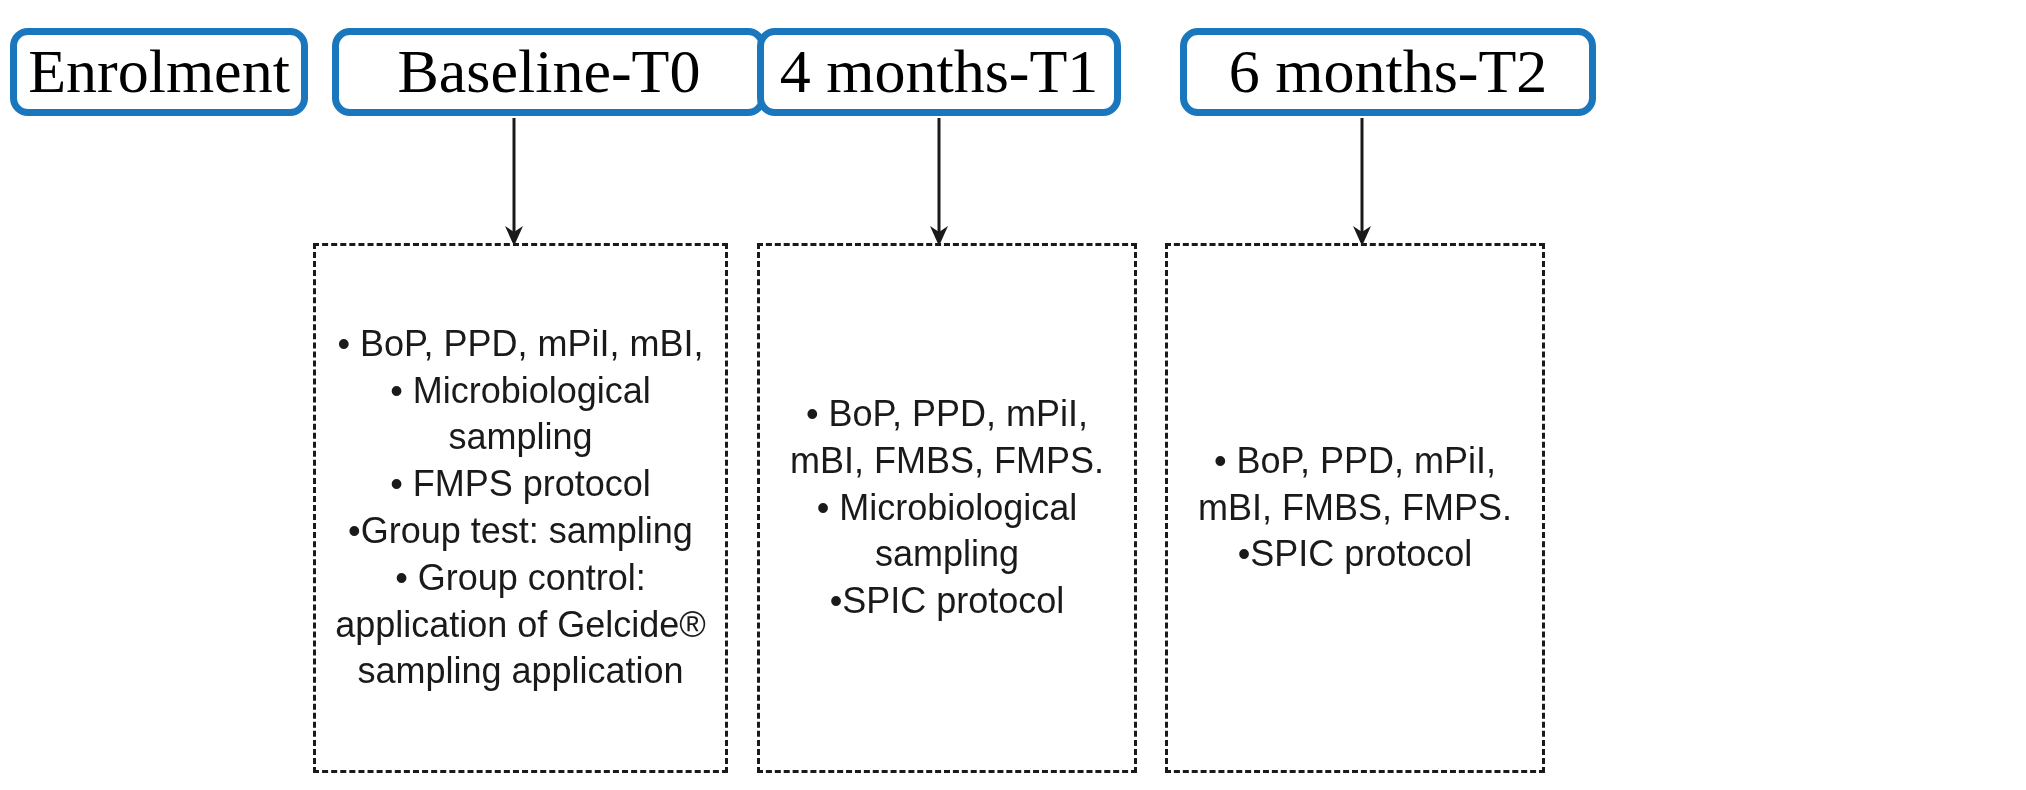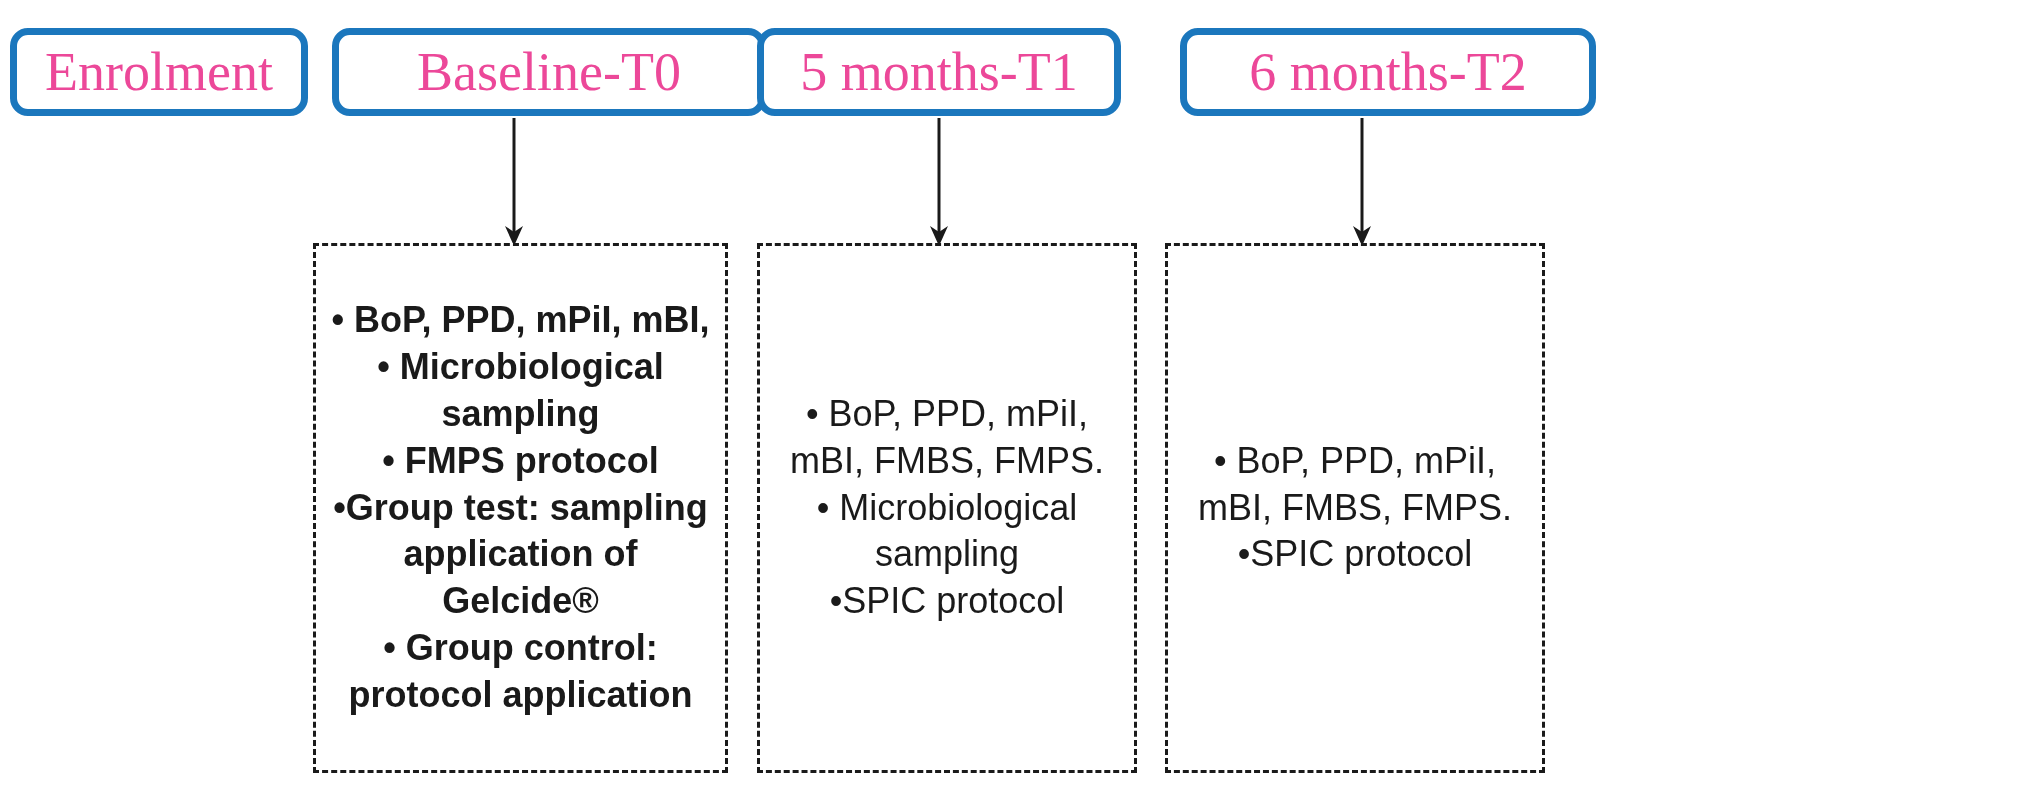--- a/index.html
+++ b/index.html
@@ -22,23 +22,23 @@
     box-sizing: border-box;
     border: 7px solid #1b77bd;
     border-radius: 18px;
     background: #ffffff;
     display: flex;
     align-items: center;
     justify-content: center;
   }
   .header-label {
     font-family: "Liberation Serif", serif;
-    font-size: 54px;
+    font-size: 62px;
     line-height: 1.05;
-    color: #ec4899;
+    color: #000000;
     white-space: nowrap;
     letter-spacing: 0px;
   }
 
   
   .arrow {
     position: absolute;
   }
 
   
@@ -60,39 +60,39 @@
   .content-line {
     font-family: "Liberation Sans", sans-serif;
     font-size: 36px;
     line-height: 1.30;
     color: #1a1a1a;
     white-space: pre-wrap;
     text-align: center;
   }
 
   
-  .box-t0 .content-lines { margin-top: 0; font-weight: bold; }
+  .box-t0 .content-lines { margin-top: 0; }
   .box-t1 .content-lines { margin-top: 0; }
   .box-t2 .content-lines { margin-top: 0; }
 </style>
 </head>
 <body>
 
 <div id="canvas">
 
   <div class="header-box" style="left:10px; top:28px; width:298px; height:88px;">
     <span class="header-label">Enrolment</span>
   </div>
 
   <div class="header-box" style="left:332px; top:28px; width:434px; height:88px;">
     <span class="header-label">Baseline-T0</span>
   </div>
 
   <div class="header-box" style="left:757px; top:28px; width:364px; height:88px;">
-    <span class="header-label">5 months-T1</span>
+    <span class="header-label">4 months-T1</span>
   </div>
 
   <div class="header-box" style="left:1180px; top:28px; width:416px; height:88px;">
     <span class="header-label">6 months-T2</span>
   </div>
 
   <svg class="arrow" style="left:494px; top:118px;" width="40" height="130" viewBox="0 0 40 130">
     <line x1="20" y1="0" x2="20" y2="120" stroke="#1a1a1a" stroke-width="3"></line>
     <path d="M20 128 L11 108 L20 114 L29 108 Z" fill="#1a1a1a"></path>
   </svg>
@@ -107,23 +107,23 @@
     <path d="M20 128 L11 108 L20 114 L29 108 Z" fill="#1a1a1a"></path>
   </svg>
 
   <div class="content-box box-t0" style="left:313px; top:243px; width:415px; height:530px;">
     <div class="content-lines">
       <div class="content-line">• BoP, PPD, mPiI, mBI,</div>
       <div class="content-line">• Microbiological</div>
       <div class="content-line">sampling</div>
       <div class="content-line">• FMPS protocol</div>
       <div class="content-line">•Group test: sampling</div>
+      <div class="content-line">• Group control:</div>
       <div class="content-line">application of Gelcide®</div>
-      <div class="content-line">• Group control:</div>
-      <div class="content-line">protocol application</div>
+      <div class="content-line">sampling application</div>
     </div>
   </div>
 
   <div class="content-box box-t1" style="left:757px; top:243px; width:380px; height:530px;">
     <div class="content-lines">
       <div class="content-line">• BoP, PPD, mPiI,</div>
       <div class="content-line">mBI, FMBS, FMPS.</div>
       <div class="content-line">• Microbiological</div>
       <div class="content-line">sampling</div>
       <div class="content-line">•SPIC protocol</div>

